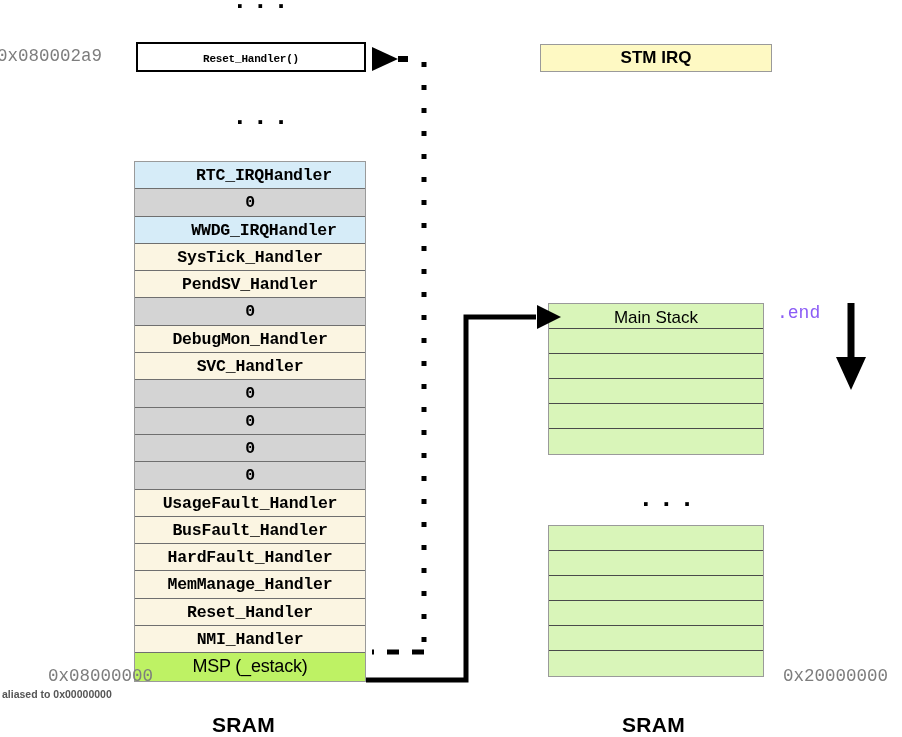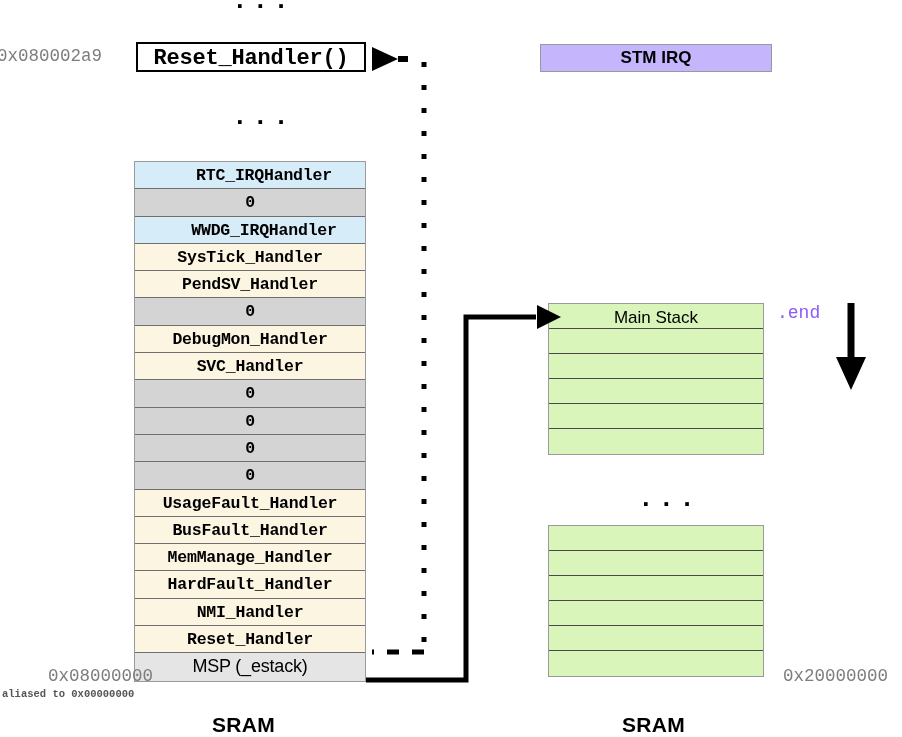--- a/index.html
+++ b/index.html
@@ -43,35 +43,35 @@
     border-bottom: 1px solid #6f6f6f;
     box-sizing: border-box;
     white-space: nowrap;
     overflow: hidden;
     letter-spacing: -0.2px;
   }
   .vt-row:last-child { border-bottom: none; }
   .c-irq   { background: #d6ecf8; padding-left: 28px; }
   .c-zero  { background: #d4d4d4; }
   .c-arm   { background: #fbf5e2; }
-  .c-stack { background: #e5e5e5; }
+  .c-stack { background: #bef264; }
 
   
   #reset-handler-box {
     position: absolute;
     left: 136px;
     top: 42px;
     width: 230px;
     height: 30px;
     line-height: 30px;
     text-align: center;
     background: #ffffff;
     border: 2px solid #000000;
     box-sizing: border-box;
-    font-size: 22px;
+    font-size: 11px;
     font-weight: bold;
     letter-spacing: -0.2px;
   }
 
   
   #legend {
     position: absolute;
     left: 540px;
     top: 44px;
     width: 232px;
@@ -80,21 +80,21 @@
   }
   .legend-row {
     height: 26px;
     line-height: 26px;
     text-align: center;
     font-size: 17px;
     font-weight: bold;
     box-sizing: border-box;
   }
   #legend-arm { background: #fbf5e2; border-bottom: 1px solid #9a9a9a; }
-  #legend-irq { background: #c4b5fd; }
+  #legend-irq { background: #fef9c3; }
 
   
   .sram-block {
     position: absolute;
     left: 548px;
     width: 216px;
     border: 1px solid #9a9a9a;
     box-sizing: border-box;
   }
   #sram-top    { top: 303px; }
@@ -114,21 +114,21 @@
   
   .addr {
     position: absolute;
     font-family: "Liberation Mono", "DejaVu Sans Mono", monospace;
     font-size: 17.5px;
     color: #7d7d7d;
     white-space: nowrap;
   }
   .addr-sub {
     position: absolute;
-    font-family: Liberation Mono, monospace;
+    font-family: Liberation Sans, sans-serif;
     font-size: 10.5px;
     font-weight: bold;
     color: #555555;
     white-space: nowrap;
   }
   #addr-reset-fn { left: -3px;  top: 46px; }
   #addr-flash    { left: 8px;   top: 666px; margin-left: 40px; }
   #addr-flash-alias { left: 2px; top: 688px; }
   #addr-sram     { left: 783px; top: 666px; }
   #label-end     { left: 777px; top: 303px; font-size: 18px; color: #8b5cf6; }
@@ -186,24 +186,24 @@
       <div class="vt-row c-arm mono">PendSV_Handler</div>
       <div class="vt-row c-zero mono">0</div>
       <div class="vt-row c-arm mono">DebugMon_Handler</div>
       <div class="vt-row c-arm mono">SVC_Handler</div>
       <div class="vt-row c-zero mono">0</div>
       <div class="vt-row c-zero mono">0</div>
       <div class="vt-row c-zero mono">0</div>
       <div class="vt-row c-zero mono">0</div>
       <div class="vt-row c-arm mono">UsageFault_Handler</div>
       <div class="vt-row c-arm mono">BusFault_Handler</div>
+      <div class="vt-row c-arm mono">HardFault_Handler</div>
       <div class="vt-row c-arm mono">MemManage_Handler</div>
-      <div class="vt-row c-arm mono">HardFault_Handler</div>
+      <div class="vt-row c-arm mono">Reset_Handler</div>
       <div class="vt-row c-arm mono">NMI_Handler</div>
-      <div class="vt-row c-arm mono">Reset_Handler</div>
       <div class="vt-row c-stack sans" style="font-weight: normal; font-size: 18px;">MSP (_estack)</div>
     </div>
 
   <div class="addr" id="addr-flash">0x08000000</div>
 
   <div class="addr-sub" id="addr-flash-alias">aliased to 0x00000000</div>
 
   <div class="mem-name" id="name-flash">SRAM</div>
 
   <div id="legend">

